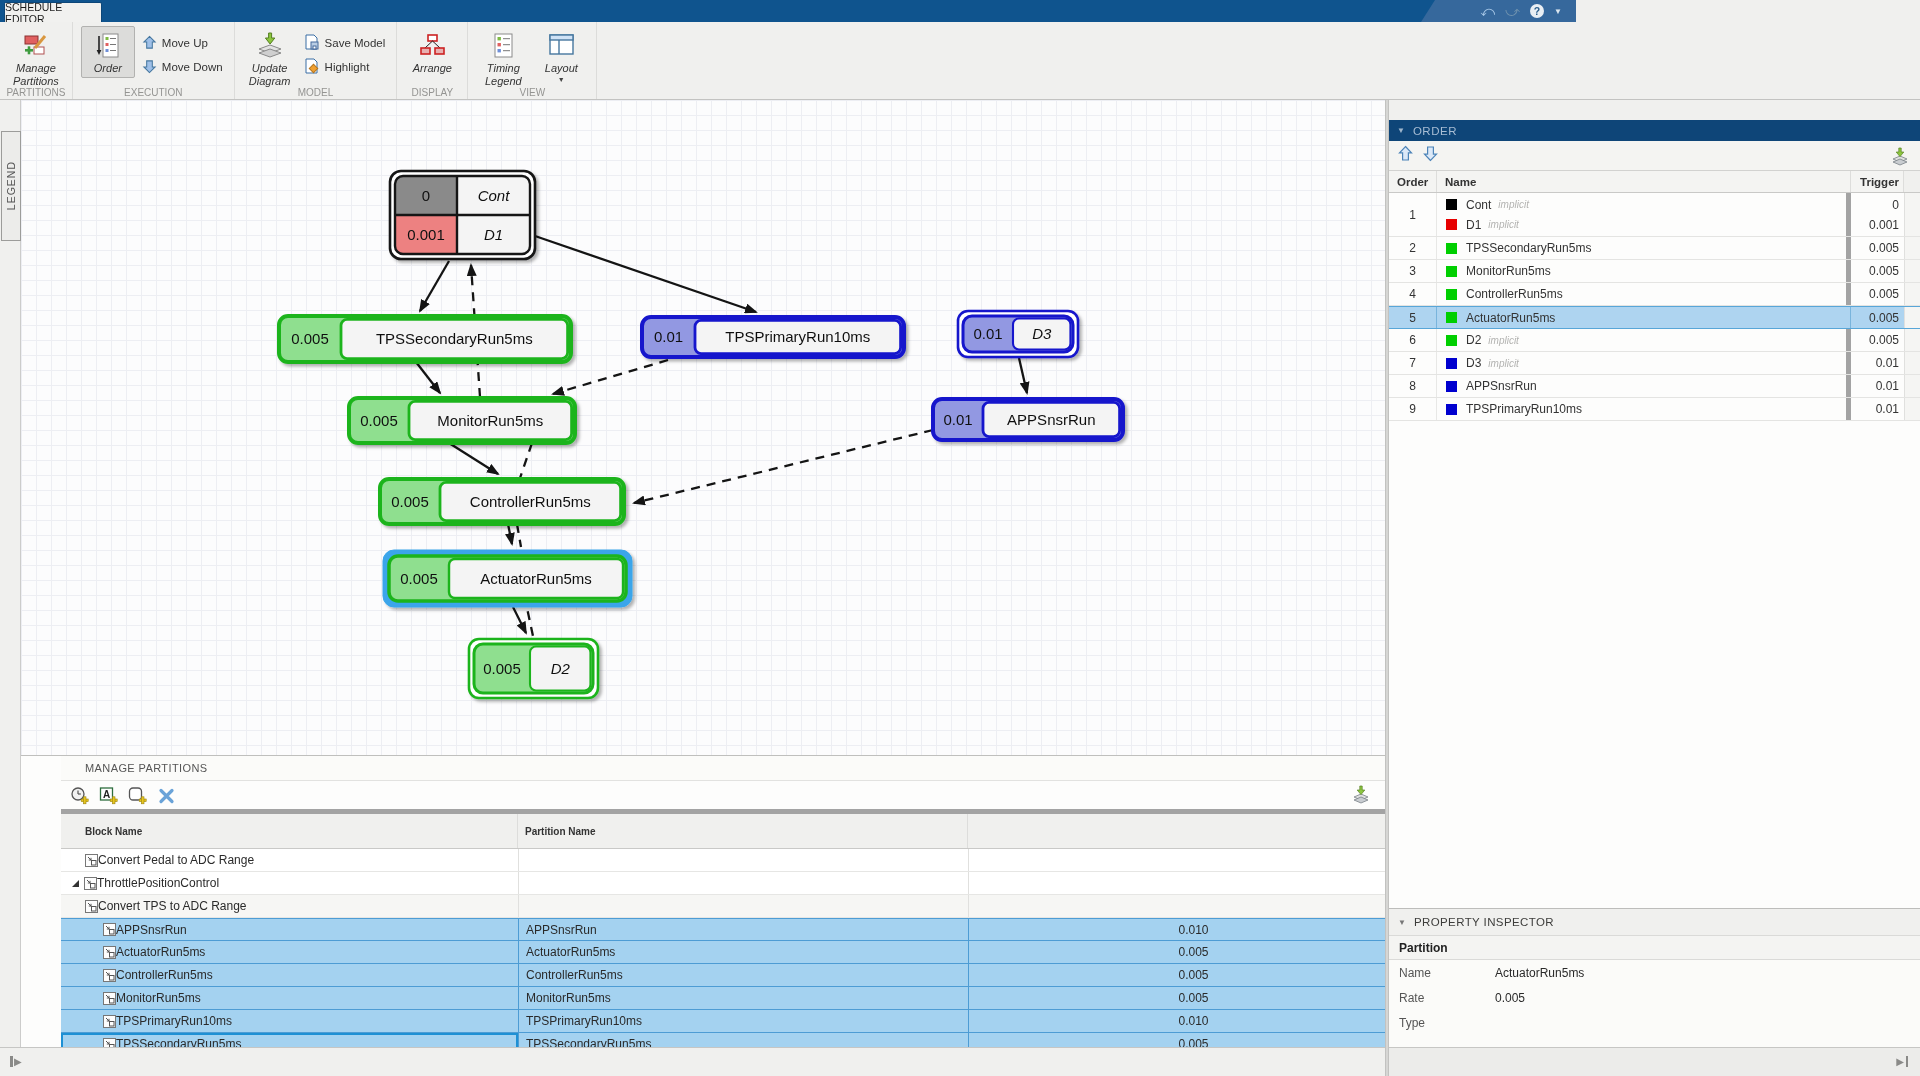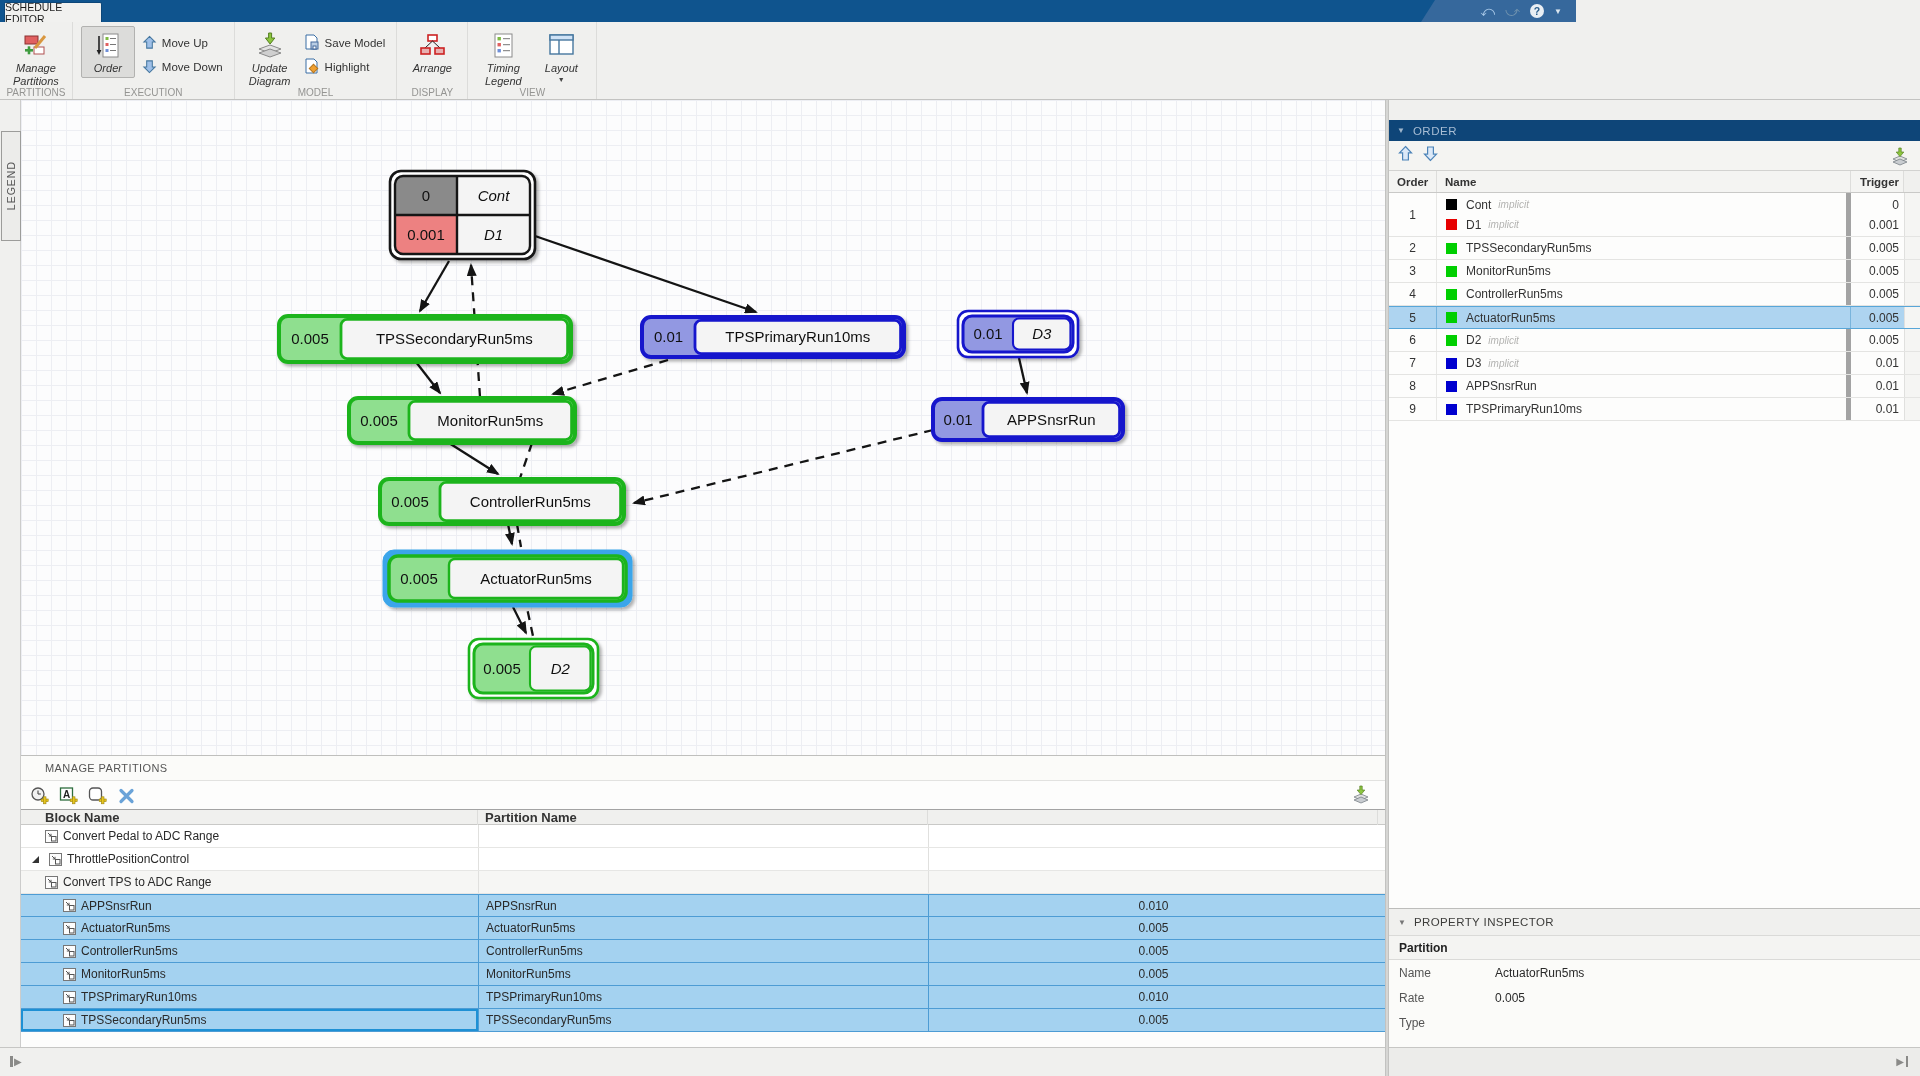--- a/index.html
+++ b/index.html
@@ -49,36 +49,36 @@
   .canvas { position:absolute; left:21px; top:100px; width:1364px; height:655px; background:#fcfcfd;
             background-image:linear-gradient(#edeef3 1px, transparent 1px), linear-gradient(90deg,#edeef3 1px, transparent 1px);
             background-size:15px 15px; }
   .canvas svg { position:absolute; left:0; top:0; }
 
   
   .vsplit { position:absolute; left:1385px; top:100px; width:4px; height:976px; background:#d6d6d4;
             border-left:1px solid #c2c2c0; border-right:1px solid #c2c2c0; }
 
   
-  .mp-panel { position:absolute; left:21px; top:755px; width:1364px; height:292px; background:#fdfdfc; border-top:1px solid #bfbfbd; }
+  .mp-panel { position:absolute; left:21px; top:755px; width:1364px; height:292px; background:#fdfdfc; border-top:1px solid #bfbfbd;padding-left:40px; }
   .mp-title { height:25px; background:#fbfbf9; border-bottom:1px solid #e2e2e0; font-size:11px; color:#555;
               display:flex; align-items:center; padding-left:24px; letter-spacing:0.4px; }
   .mp-toolbar { height:28px; display:flex; align-items:center; gap:9px; padding-left:8px; position:relative; }
   .mp-tbtn { width:20px; height:20px; display:flex; align-items:center; justify-content:center; }
   .mp-export { position:absolute; right:14px; top:4px; }
-  .mp-header { height:16px; display:grid; grid-template-columns:457px 450px 450px 7px; background:#f0f0ee;
-               border-top:1px solid #a3a3a3; border-bottom:1px solid #c9c9c7; font-size:13px; font-weight:bold; color:#333; }
+  .mp-header { height:40px; display:grid; grid-template-columns:457px 450px 450px 7px; background:#f0f0ee;
+               border-top:5px solid #a3a3a3; border-bottom:1px solid #c9c9c7; font-size:10px; font-weight:bold; color:#333; }
   .mp-header > div { display:flex; align-items:center; padding-left:24px; border-right:1px solid #dddddb; }
   .mp-header > div:nth-child(2) { padding-left:7px; }
   .mp-header > div:nth-child(3) { justify-content:center; padding-left:0; }
   .m-row { height:23px; display:grid; grid-template-columns:457px 450px 450px 7px; font-size:12px; color:#2a2a2a;
            border-bottom:1px solid #e6e6e4; background:#fff; }
   .m-row.alt { background:#f6f6f4; }
   .m-row > div { display:flex; align-items:center; overflow:hidden; white-space:nowrap; }
-  .m-row .c-block { gap:5px; }
+  .m-row .c-block { }
   .m-row .c-part { padding-left:7px; border-left:1px solid #e0e0de; }
   .m-row .c-samp { justify-content:center; border-left:1px solid #e0e0de; }
   .m-row.sel { background:#a4d2f0; border-bottom:1px solid #4d9cd4; }
   .m-row.sel .c-part, .m-row.sel .c-samp { border-left:1px solid #4d9cd4; }
   .m-row.sel.first { border-top:1px solid #4d9cd4; }
   .m-row.foc .c-block { box-shadow:inset 0 0 0 2px #1e90d4; }
   .exp-ico { display:inline-flex; width:9px; margin-right:4px; }
 
   
   .bottom-strip { position:absolute; left:0; top:1047px; width:1385px; height:29px; background:#f0f0ee; border-top:1px solid #c6c6c4; }

